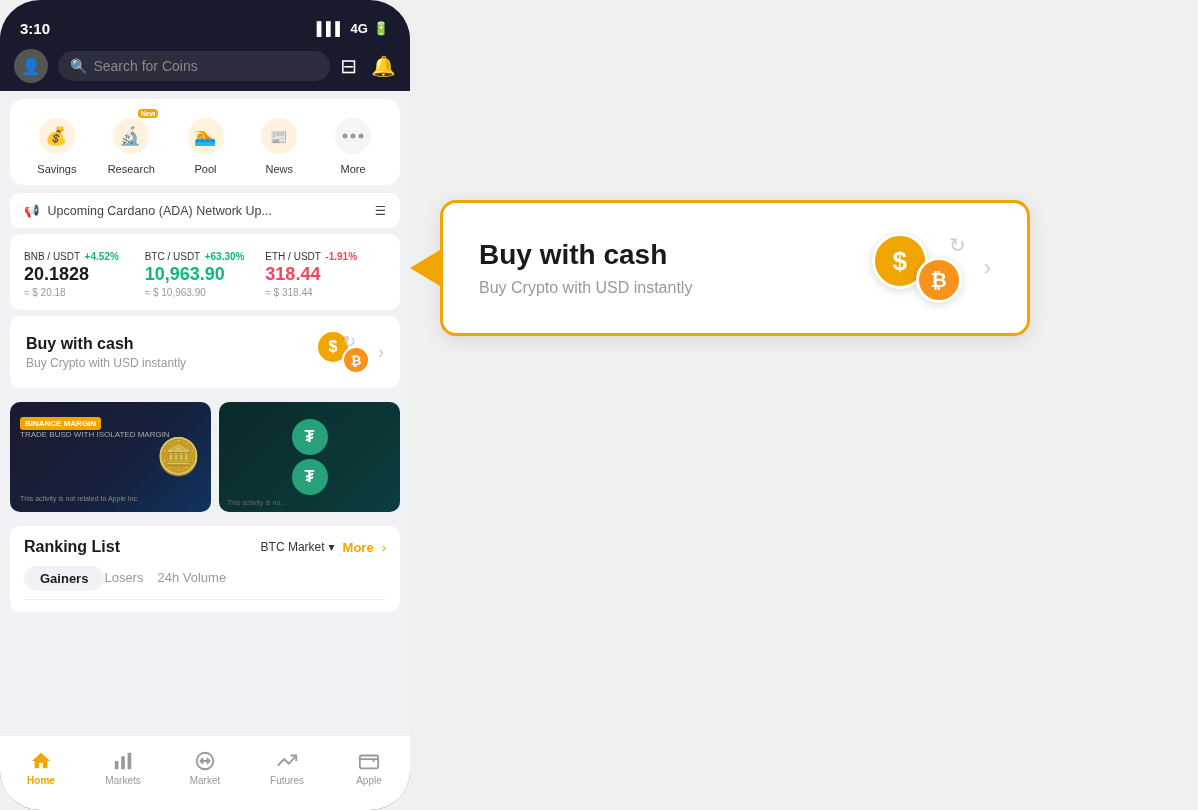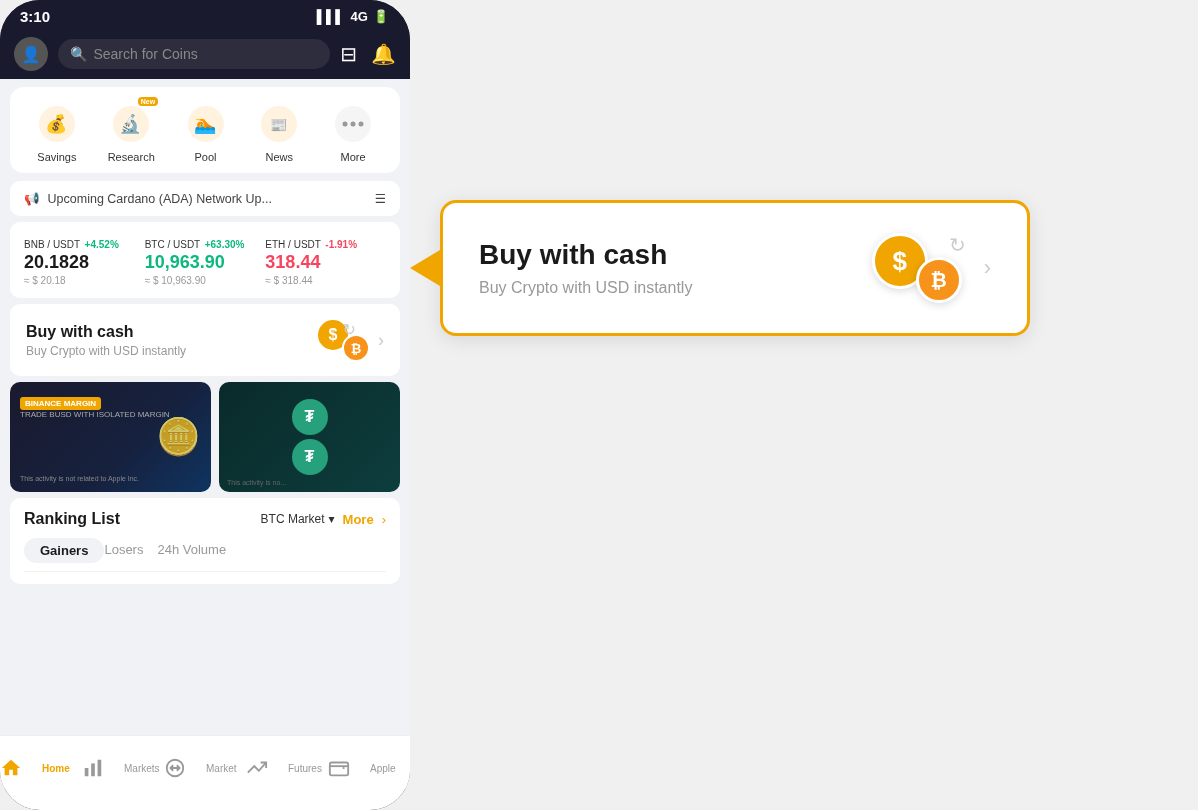--- a/index.html
+++ b/index.html
@@ -29,20 +29,21 @@
     
     .status-bar {
       background: #1a1a2e;
       color: white;
       display: flex;
       justify-content: space-between;
       align-items: center;
       padding: 8px 20px 4px;
       font-size: 15px;
       font-weight: 600;
+      margin-top: 12px;
     }
     .status-bar .time { font-weight: 700; }
     .status-icons { display: flex; align-items: center; gap: 6px; font-size: 13px; }
 
     
     .search-bar-row {
       background: #1a1a2e;
       display: flex;
       align-items: center;
       padding: 8px 14px;
@@ -187,21 +188,21 @@
       border-radius: 50%;
       display: flex; align-items: center; justify-content: center;
       color: white; font-size: 13px; font-weight: 700;
       position: absolute; bottom: 0; right: 0;
       border: 2px solid white;
     }
     .arrow-refresh { font-size: 16px; color: #ccc; position: absolute; top: 2px; right: 14px; }
 
     
     .banners-row {
-      margin: 6px 10px;
+      margin: 14px 10px;
       display: flex;
       gap: 8px;
       overflow: hidden;
     }
     .banner-item {
       border-radius: 10px;
       overflow: hidden;
       height: 110px;
       flex: 1;
       position: relative;
@@ -302,22 +303,23 @@
       height: 75px;
       background: white;
       display: flex;
       align-items: center;
       justify-content: space-around;
       border-top: 1px solid #eee;
       padding-bottom: 10px;
     }
     .nav-item {
       display: flex;
-      align-items: center;
-      gap: 20px;
+      flex-direction: column;
+      align-items: center;
+      gap: 3px;
       cursor: pointer;
       flex: 1;
     }
     .nav-label { font-size: 10px; color: #999; font-weight: 500; }
     .nav-label.active { color: #f0a500; font-weight: 600; }
 
     
     .tooltip-container {
       position: absolute;
       left: 440px;

